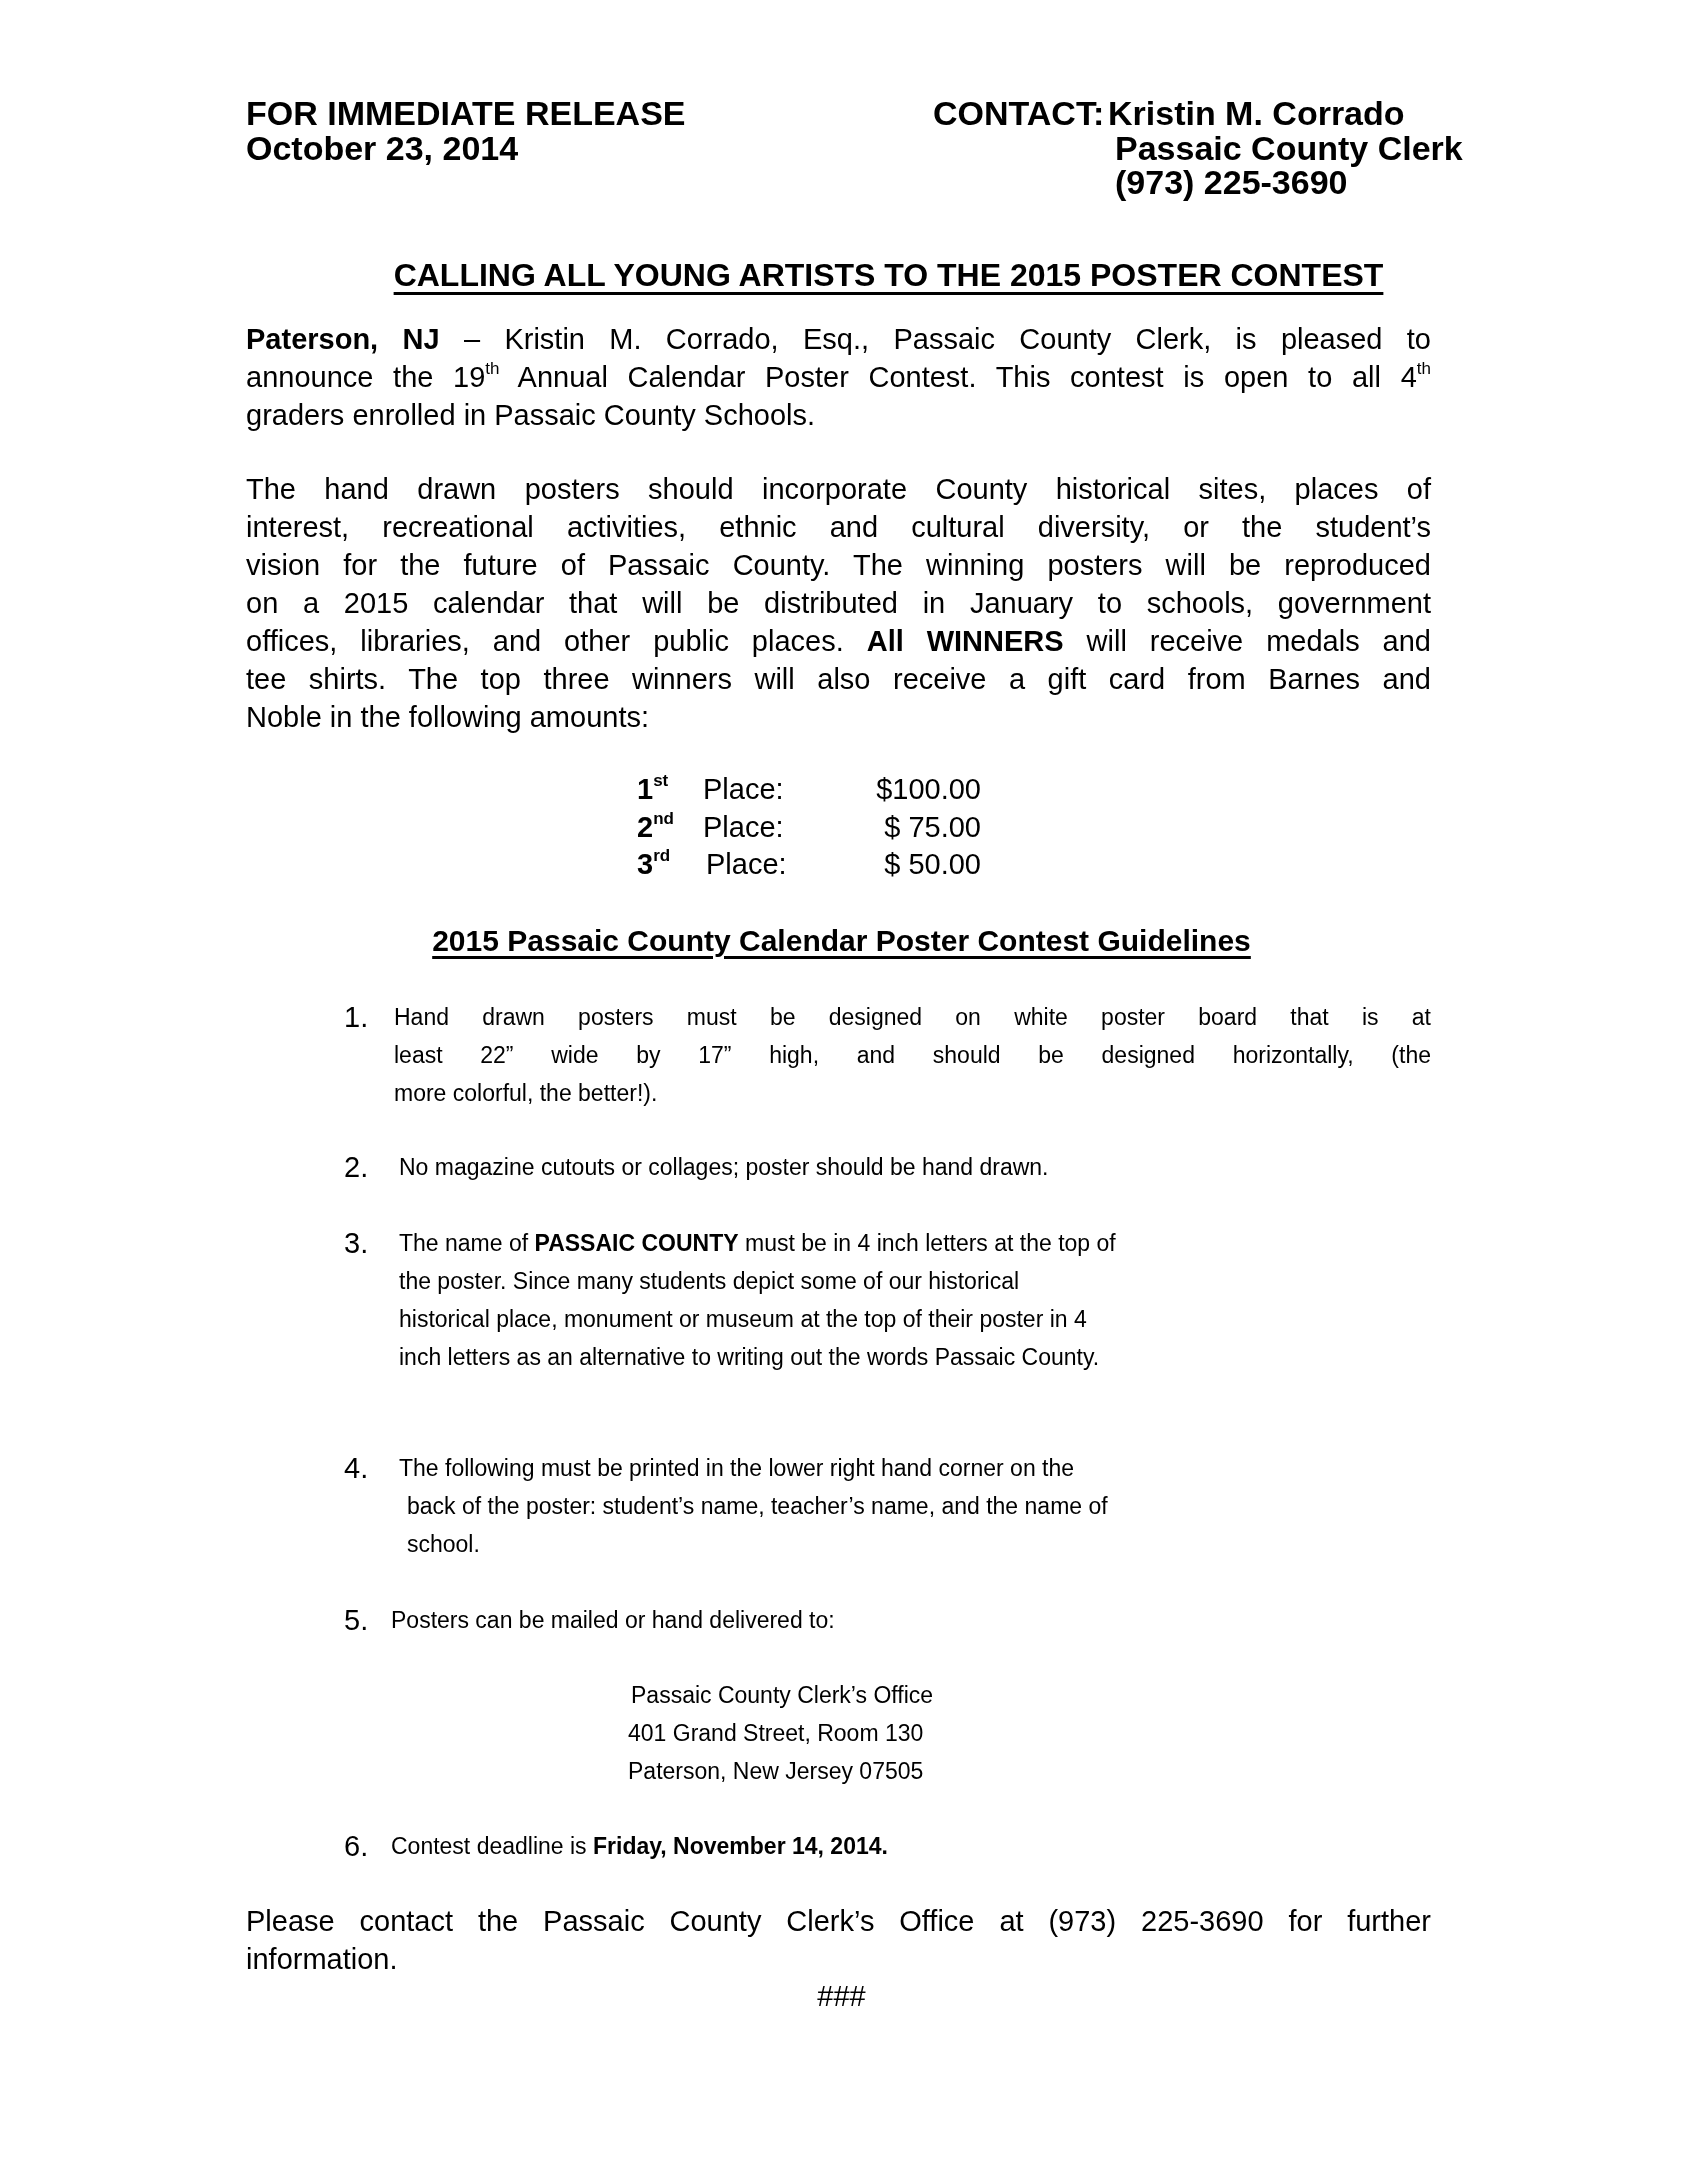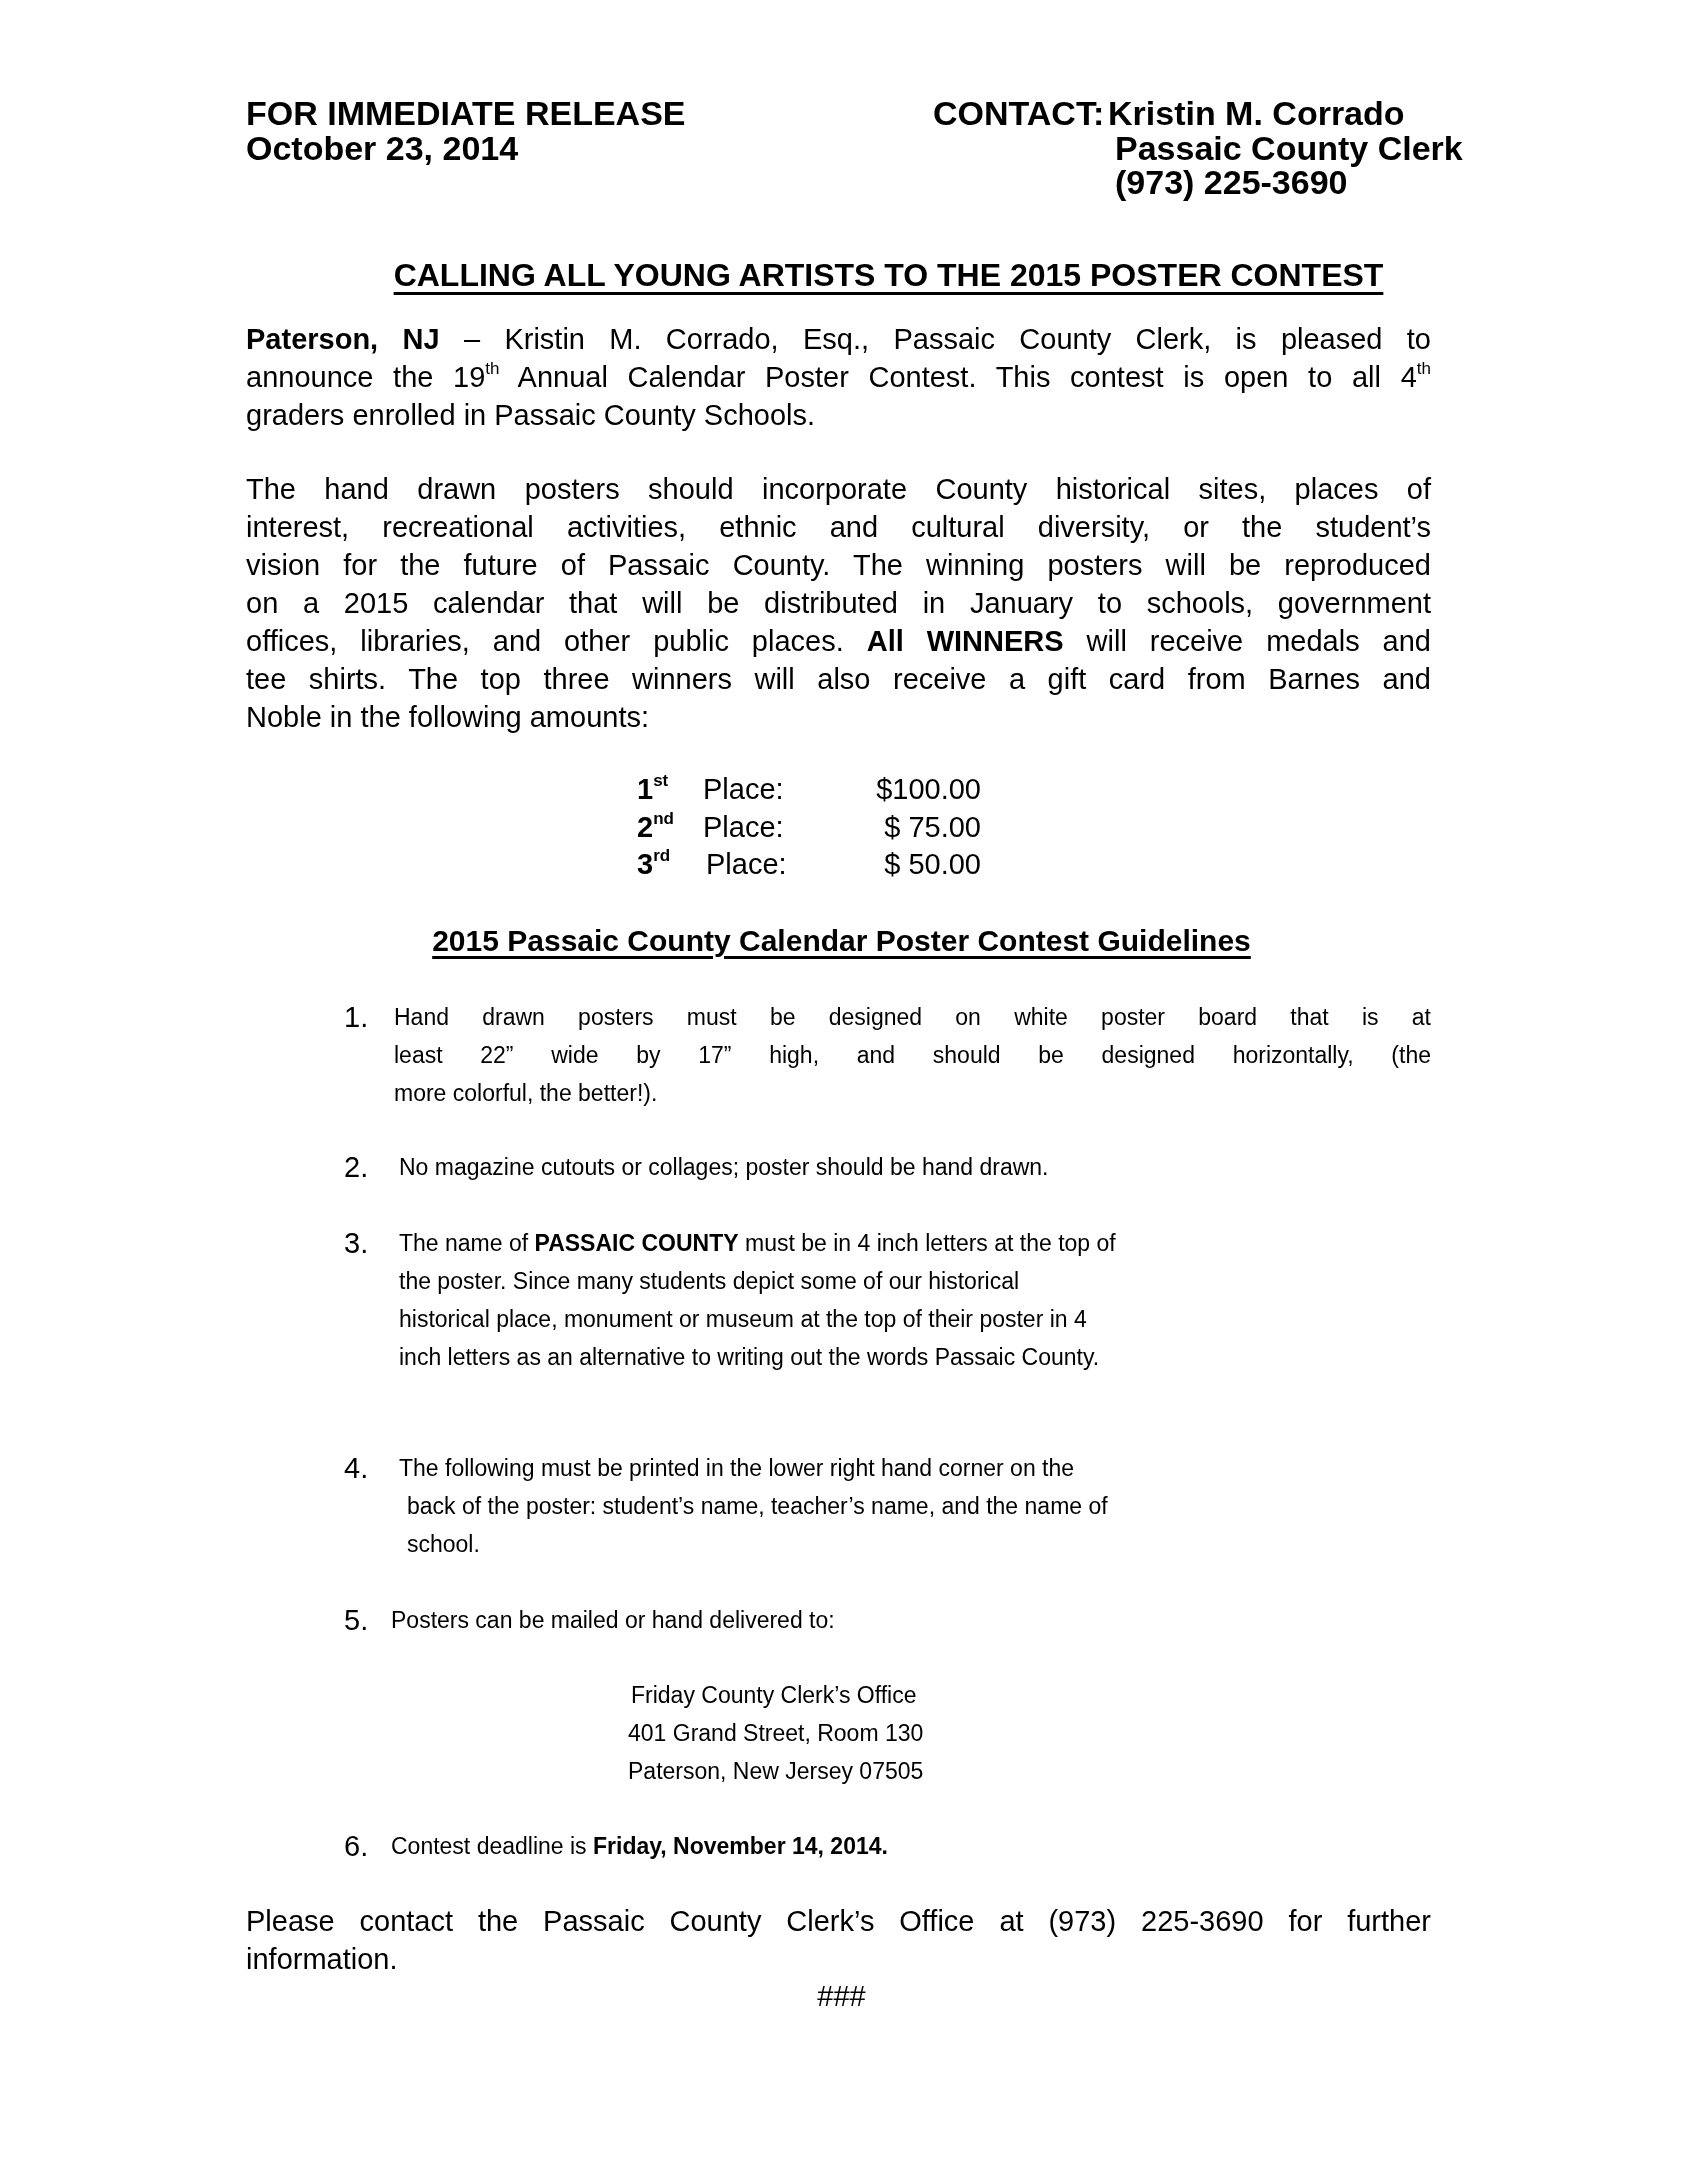--- a/index.html
+++ b/index.html
@@ -99,21 +99,21 @@
   <span class="ln" style="padding-left:8px;">back of the poster: student’s name, teacher’s name, and the name of</span>
   <span class="ln" style="padding-left:8px;">school.</span>
 </div>
 
 <div class="item-num" style="left:344px; top:1601px;">5.</div>
 <div class="item-body" style="left:391px; top:1601px;">
   <span class="ln">Posters can be mailed or hand delivered to:</span>
 </div>
 
 <div class="item-body" style="left:628px; top:1676px;">
-  <span class="ln" style="padding-left:3px;">Friday County Clerk’s Office</span>
+  <span class="ln" style="padding-left:3px;">Passaic County Clerk’s Office</span>
   <span class="ln">401 Grand Street, Room 130</span>
   <span class="ln">Paterson, New Jersey 07505</span>
 </div>
 
 <div class="item-num" style="left:344px; top:1827px;">6.</div>
 <div class="item-body" style="left:391px; top:1827px;">
   <span class="ln"><span>Contest deadline is</span> <b>Friday, November 14, 2014.</b></span>
 </div>
 
 <div class="para" style="top:1902px;">

